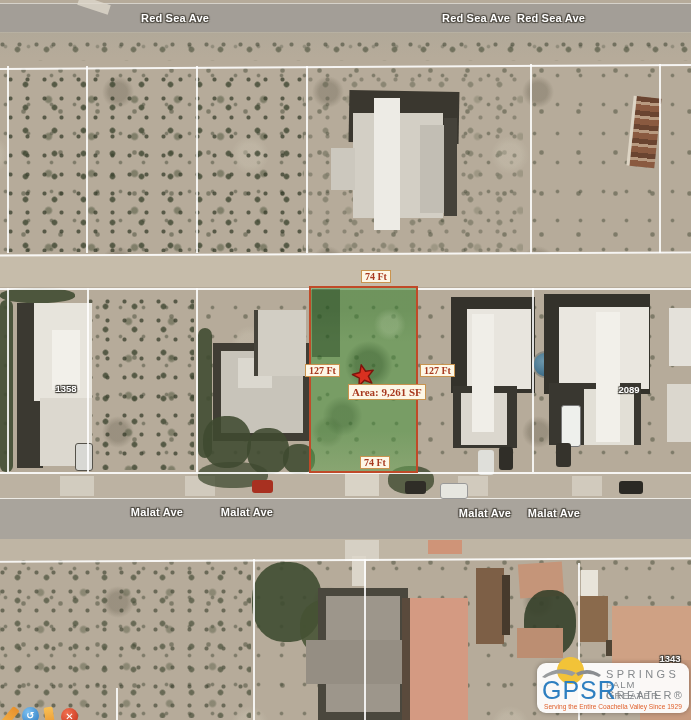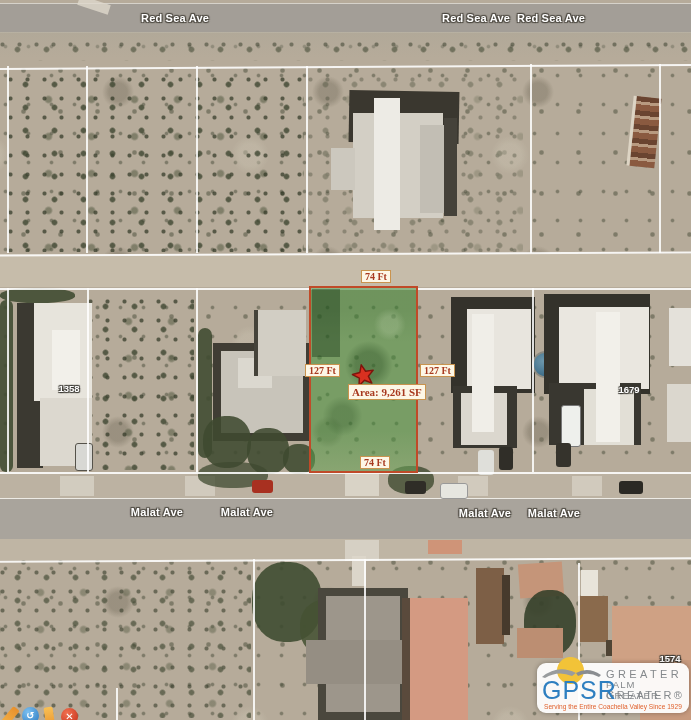--- a/index.html
+++ b/index.html
@@ -235,32 +235,32 @@
   <div class="dim-label area-label" style="left:348px;top:384px;text-align:right;">Area: 9,261 SF</div>
 
   <div class="street-label" style="left:175px;top:18px;">Red Sea Ave</div>
   <div class="street-label" style="left:476px;top:18px;">Red Sea Ave</div>
   <div class="street-label" style="left:551px;top:18px;">Red Sea Ave</div>
   <div class="street-label" style="left:157px;top:512px;">Malat Ave</div>
   <div class="street-label" style="left:247px;top:512px;">Malat Ave</div>
   <div class="street-label" style="left:485px;top:513px;">Malat Ave</div>
   <div class="street-label" style="left:554px;top:513px;">Malat Ave</div>
 
-  <div class="lot-num" style="left:66px;top:388px;padding-left:6px;">1358</div>
-  <div class="lot-num" style="left:629px;top:389px;">1679</div>
-  <div class="lot-num z7" style="left:670px;top:658px;">1574</div>
+  <div class="lot-num" style="left:66px;top:388px;">1358</div>
+  <div class="lot-num" style="left:629px;top:389px;">2089</div>
+  <div class="lot-num z7" style="left:670px;top:658px;">1343</div>
 
   <div class="logo">
     <div class="sun"></div>
     <svg class="swoosh" width="62" height="20" viewBox="0 0 62 20">
       <path d="M1,15 Q17,2 35,11 L31,14 Q17,8 4,16 Z" fill="#999c9e"></path>
       <path d="M35,11 Q47,4 60,13 L58,15 Q47,9 37,14 Z" fill="#8a8d90"></path>
     </svg>
     <div class="acronym">GPSR</div>
-    <div class="g1">GREATER</div>
+    <div class="g1">SPRINGS</div>
     <div class="g2">PALM GREATER</div>
     <div class="g3">GREATER®</div>
     <div class="tagline">Serving the Entire Coachella Valley Since 1929</div>
   </div>
 
   <div class="tool" style="left:3px;top:705px;">
     <div class="pencil-body"></div>
   </div>
   <div class="tool circle-btn blue-btn" style="left:22px;top:707px;">↺</div>
   <div class="tool" style="left:45px;top:707px;">

